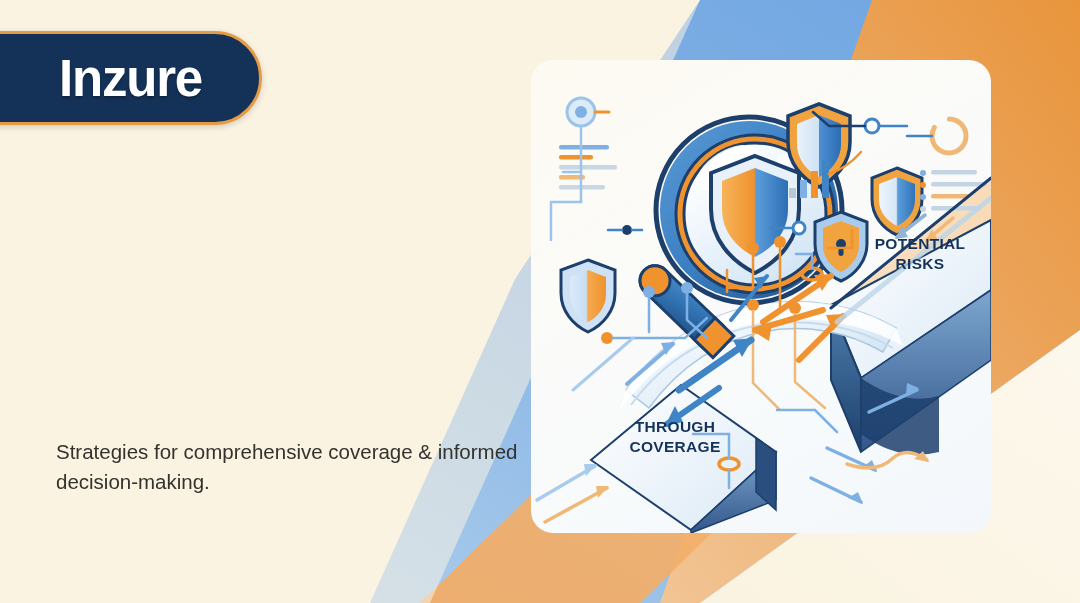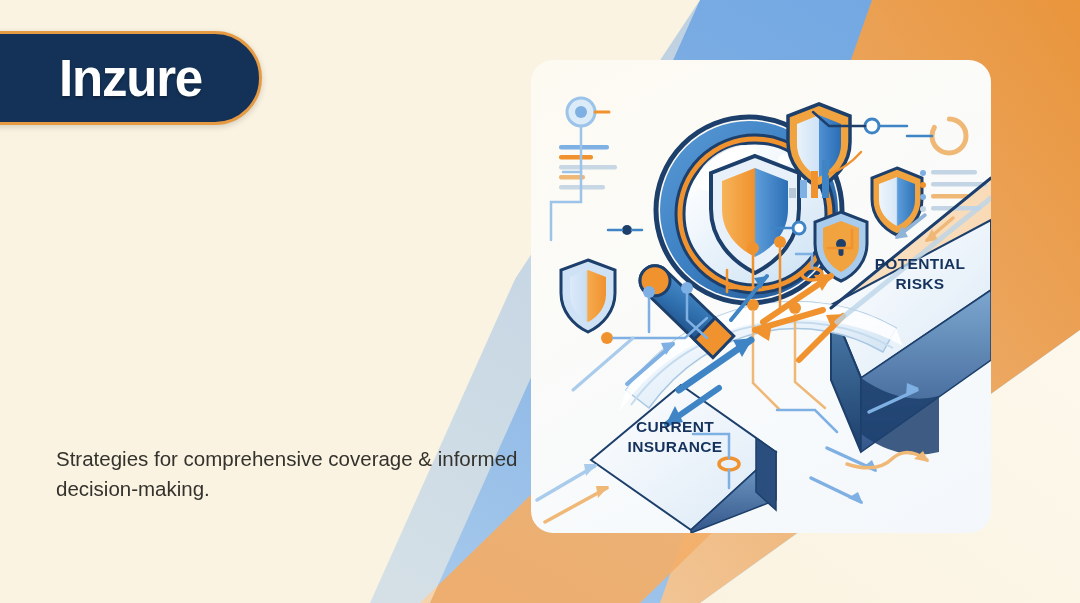--- a/index.html
+++ b/index.html
@@ -37,37 +37,36 @@
   .headline{
     position:absolute;left:54px;top:160px;width:470px;
     color:#153863;font-weight:bold;font-size:41.5px;line-height:46px;
     letter-spacing:-0.4px;
     font-family:"Liberation Sans", sans-serif;
   }
   .subhead{
     position:absolute;left:56px;top:437px;width:470px;
     color:#33322c;font-size:20.5px;line-height:30px;font-weight:normal;
     font-family:"Liberation Sans", sans-serif;
-    margin-top:7px;
   }
 
   
   .illus-card{
     position:absolute;left:531px;top:60px;width:460px;height:473px;
     border-radius:22px;overflow:hidden;
     background:linear-gradient(150deg,#fdfaf1 0%,#fbfbf8 35%,#f7fafc 70%,#f3f7fb 100%);
   }
   .illus-svg{position:absolute;left:0;top:0;width:460px;height:473px;}
 
   .ill-label{
     position:absolute;color:#15325c;font-weight:bold;
     font-family:"Liberation Sans", sans-serif;
     text-align:center;line-height:20px;letter-spacing:.3px;
   }
-  #lbl-risks{left:860px;top:254px;width:120px;font-size:15.5px;}
+  #lbl-risks{left:860px;top:234px;width:120px;font-size:15.5px;}
   #lbl-cov{left:615px;top:417px;width:120px;font-size:15.5px;}
 </style>
 </head>
 <body>
 
 <div id="stage">
 
   <div class="bg-base"></div>
 
   <svg class="bg-svg" viewBox="0 0 1080 603" preserveAspectRatio="none">
@@ -382,15 +381,15 @@
 
       <g stroke-linecap="round" fill="none">
         <path d="M300,248 L460,118" stroke="#1d3f6b" stroke-width="3"></path>
         <path d="M306,262 L460,138" stroke="#bcd4e8" stroke-width="5" opacity="0.8"></path>
       </g>
     </svg>
 
   </div>
 
   <div class="ill-label" id="lbl-risks">POTENTIAL RISKS</div>
-  <div class="ill-label" id="lbl-cov">CURRENT INSURANCE</div>
+  <div class="ill-label" id="lbl-cov">THROUGH COVERAGE</div>
 
 </div>
 
 </body></html>

